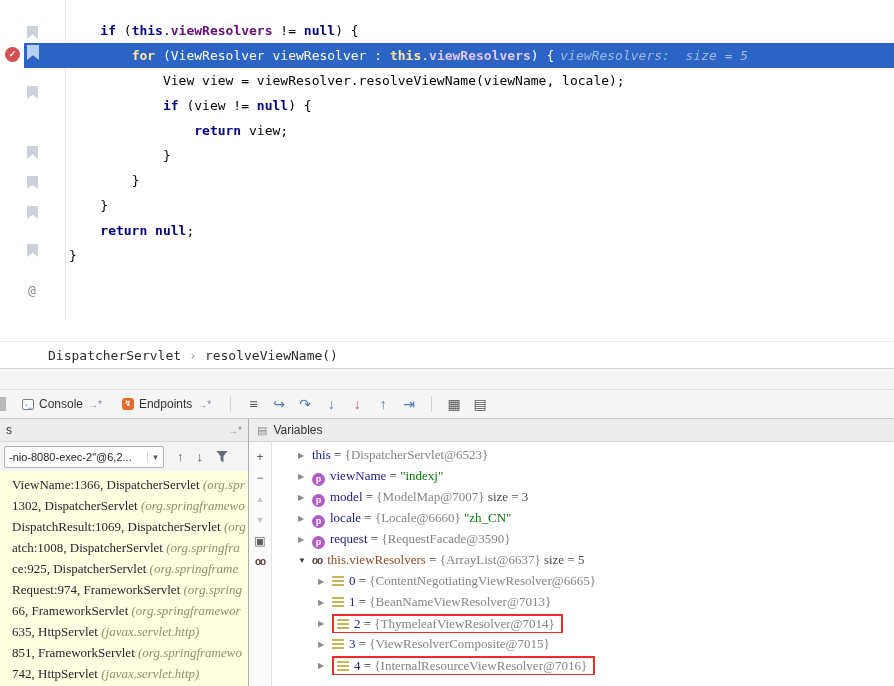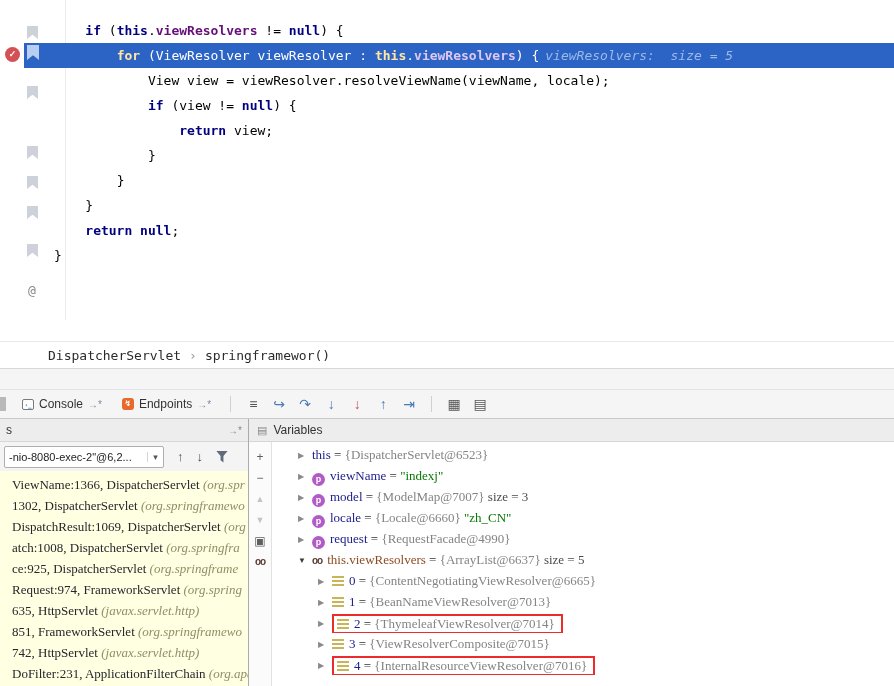--- a/index.html
+++ b/index.html
@@ -4,21 +4,21 @@
 <style>
   * { margin:0; padding:0; box-sizing:border-box; }
   html,body { width:894px; height:686px; overflow:hidden; background:#fff;
               font-family:"Liberation Sans", sans-serif; font-size:12px; color:#222; }
 
   
   .editor { position:relative; height:320px; background:#fff;
             font-family:"DejaVu Sans Mono", monospace; font-size:13px; }
   .gutter-sep { position:absolute; left:65px; top:0; bottom:0; width:1px; background:#ECECEC; }
   .code { padding-top:18px; position:relative; }
-  .line { height:25px; line-height:25px; padding-left:54px; white-space:pre; color:#000; }
+  .line { height:25px; line-height:25px; padding-left:69px; white-space:pre; color:#000; }
   .line.hl { background:linear-gradient(to right, #ffffff 24px, var(--execution-line-bg) 24px); }
   .kw  { color:var(--keyword); font-weight:bold; }
   .fld { color:var(--field-purple); font-weight:bold; }
   .pl  { color:inherit; }
   .hl .pl  { color:#ffffff; }
   .hl .kw  { color:#FFE7A3;text-align:center; }
   .hl .fld { color:#DFC7F0; }
   .hint { color:#9DB9E8; font-style:italic; margin-left:6px; }
   .bp { position:absolute; left:5px; top:47px; width:15px; height:15px; border-radius:50%;
         background:var(--breakpoint-red); color:#fff; text-align:center;
@@ -133,21 +133,21 @@
       <span class="gflag" style="top: 176px;"></span>
       <span class="gflag" style="top: 206px;"></span>
       <span class="gflag" style="top: 244px;"></span>
     </div>
   <div class="at-glyph">@</div>
 </div>
 
 <div class="breadcrumb">
   <span>DispatcherServlet</span>
   <span class="sep">›</span>
-  <span>springframewor()</span>
+  <span>resolveViewName()</span>
 </div>
 
 <div class="gapstrip"></div>
 
 <div class="dtoolbar">
   <span class="sliver"></span>
   <div class="tab">
     <span class="cicon">›_</span>
     <span>Console</span>
     <span class="pin">→*</span>
@@ -190,20 +190,21 @@
       <span class="nav-ic">↓</span>
       <span class="funnel"></span>
     </div>
     <div class="frames-list">
         <div class="frame-row"><span class="fmain">ViewName:1366, DispatcherServlet </span><span class="fpkg">(org.spr</span></div>
         <div class="frame-row"><span class="fmain">1302, DispatcherServlet </span><span class="fpkg">(org.springframewo</span></div>
         <div class="frame-row"><span class="fmain">DispatchResult:1069, DispatcherServlet </span><span class="fpkg">(org</span></div>
         <div class="frame-row"><span class="fmain">atch:1008, DispatcherServlet </span><span class="fpkg">(org.springfra</span></div>
         <div class="frame-row"><span class="fmain">ce:925, DispatcherServlet </span><span class="fpkg">(org.springframe</span></div>
         <div class="frame-row"><span class="fmain">Request:974, FrameworkServlet </span><span class="fpkg">(org.spring</span></div>
+        <div class="frame-row"><span class="fmain">66, FrameworkServlet </span><span class="fpkg">(org.springframewor</span></div>
         <div class="frame-row"><span class="fmain">635, HttpServlet </span><span class="fpkg">(javax.servlet.http)</span></div>
         <div class="frame-row"><span class="fmain">851, FrameworkServlet </span><span class="fpkg">(org.springframewo</span></div>
         <div class="frame-row"><span class="fmain">742, HttpServlet </span><span class="fpkg">(javax.servlet.http)</span></div>
         <div class="frame-row"><span class="fmain">DoFilter:231, ApplicationFilterChain </span><span class="fpkg">(org.apa</span></div>
       </div>
   </div>
 
   <div class="vars-panel">
     <div class="panel-header">
       <span class="vh-icon">▤</span>
@@ -216,21 +217,21 @@
           <span class="vtbi dim">▲</span>
           <span class="vtbi dim">▼</span>
           <span class="vtbi">▣</span>
           <span class="vtbi watchg">oo</span>
         </div>
       <div class="vtree">
           <div class="var-row lvl0"><span class="tw collapsed">▶</span><span class="var-content"><span class="vname">this</span><span class="veq"> = </span><span class="vval">{DispatcherServlet@6523}</span></span></div>
           <div class="var-row lvl0"><span class="tw collapsed">▶</span><span class="var-content"><span class="vicon param">p</span><span class="vname">viewName</span><span class="veq"> = </span><span class="vstr">"indexj"</span></span></div>
           <div class="var-row lvl0"><span class="tw collapsed">▶</span><span class="var-content"><span class="vicon param">p</span><span class="vname">model</span><span class="veq"> = </span><span class="vval">{ModelMap@7007}</span><span class="vsize">  size = 3</span></span></div>
           <div class="var-row lvl0"><span class="tw collapsed">▶</span><span class="var-content"><span class="vicon param">p</span><span class="vname">locale</span><span class="veq"> = </span><span class="vval">{Locale@6660}</span><span class="vstr"> "zh_CN"</span></span></div>
-          <div class="var-row lvl0"><span class="tw collapsed">▶</span><span class="var-content"><span class="vicon param">p</span><span class="vname">request</span><span class="veq"> = </span><span class="vval">{RequestFacade@4990}</span></span></div>
+          <div class="var-row lvl0"><span class="tw collapsed">▶</span><span class="var-content"><span class="vicon param">p</span><span class="vname">request</span><span class="veq"> = </span><span class="vval">{RequestFacade@3590}</span></span></div>
           <div class="var-row lvl0"><span class="tw expanded">▼</span><span class="var-content"><span class="vicon watch">oo</span><span class="vname wname">this.viewResolvers</span><span class="veq"> = </span><span class="vval">{ArrayList@6637}</span><span class="vsize">  size = 5</span></span></div>
           <div class="var-row lvl1"><span class="tw collapsed">▶</span><span class="var-content"><span class="vicon list"></span><span class="vname">0</span><span class="veq"> = </span><span class="vval">{ContentNegotiatingViewResolver@6665}</span></span></div>
           <div class="var-row lvl1"><span class="tw collapsed">▶</span><span class="var-content"><span class="vicon list"></span><span class="vname">1</span><span class="veq"> = </span><span class="vval">{BeanNameViewResolver@7013}</span></span></div>
           <div class="var-row lvl1"><span class="tw collapsed">▶</span><span class="var-content boxed"><span class="vicon list"></span><span class="vname">2</span><span class="veq"> = </span><span class="vval">{ThymeleafViewResolver@7014}</span></span></div>
           <div class="var-row lvl1"><span class="tw collapsed">▶</span><span class="var-content"><span class="vicon list"></span><span class="vname">3</span><span class="veq"> = </span><span class="vval">{ViewResolverComposite@7015}</span></span></div>
           <div class="var-row lvl1"><span class="tw collapsed">▶</span><span class="var-content boxed"><span class="vicon list"></span><span class="vname">4</span><span class="veq"> = </span><span class="vval">{InternalResourceViewResolver@7016}</span></span></div>
         </div>
     </div>
   </div>
 

